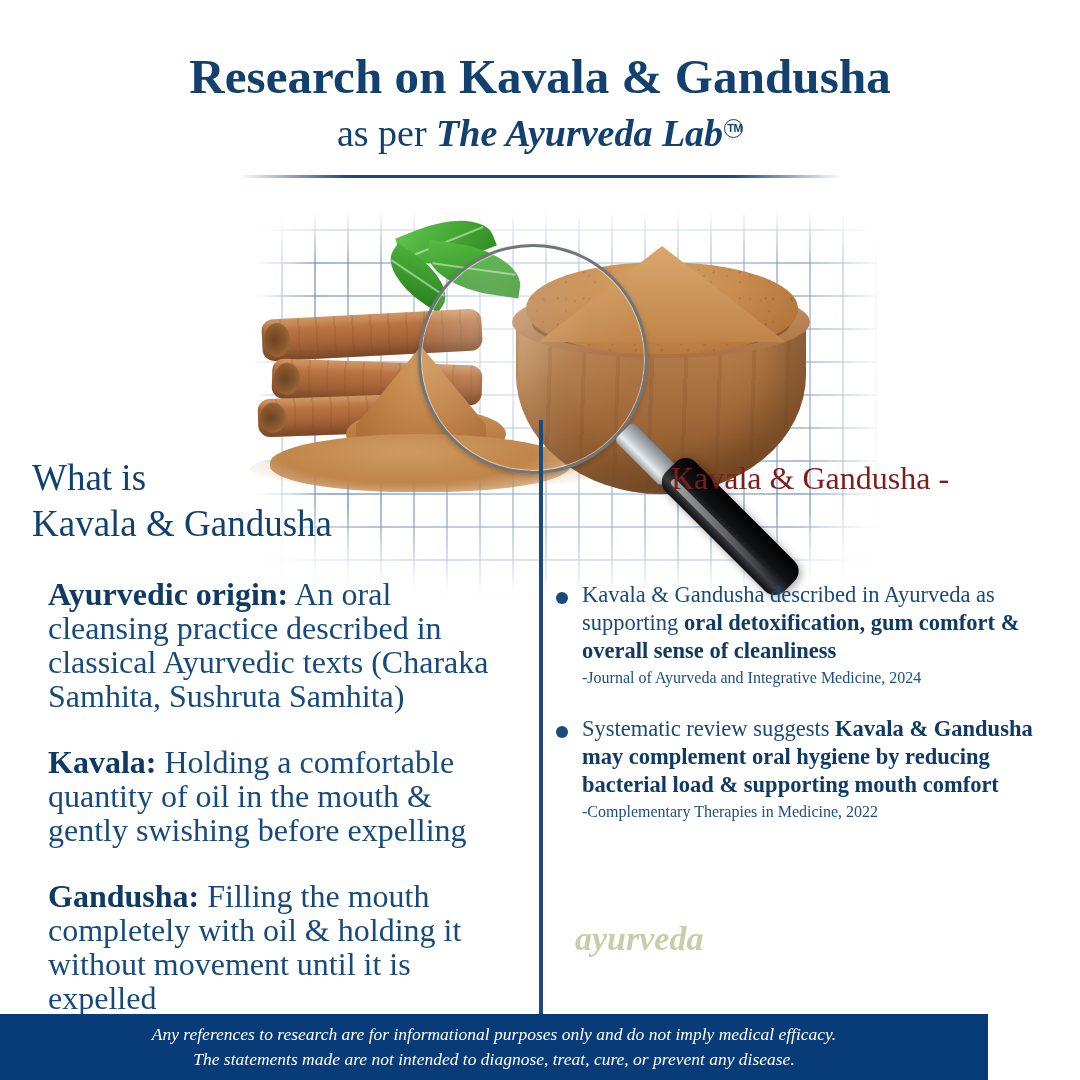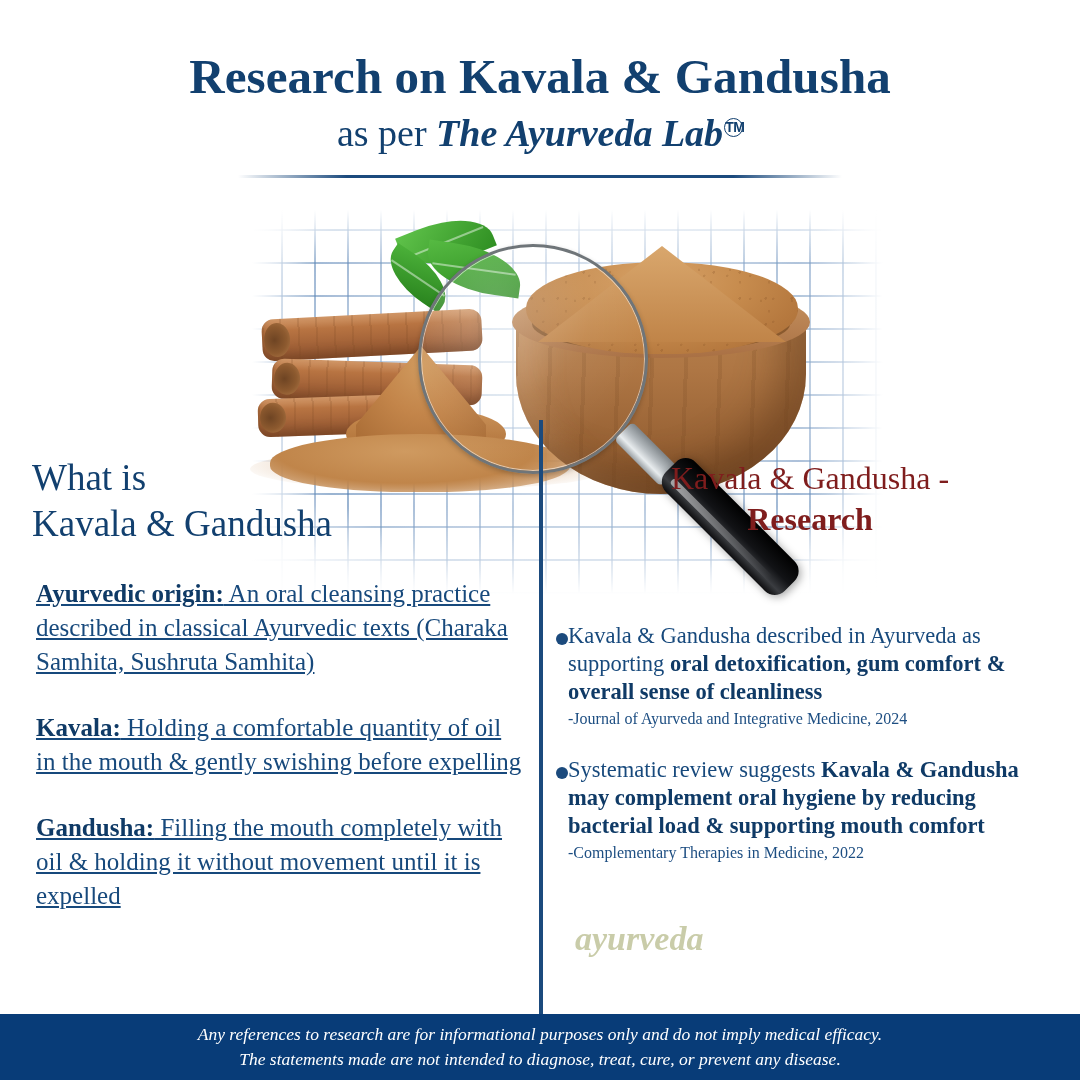--- a/index.html
+++ b/index.html
@@ -18,21 +18,21 @@
   .title-l1{
     font-size:49px;line-height:58px;font-weight:700;color:#12406f;
     letter-spacing:.1px;
   }
   .title-l2{
     font-size:38px;line-height:50px;color:#12406f;font-weight:400;
     margin-top:2px;
   }
   .title-l2 .brand{font-weight:700;font-style:italic;}
   .tm{
-    display:inline-block;vertical-align:super;font-size:14px;
+    display:inline-block;vertical-align:super;font-size:11px;
     width:17px;height:17px;line-height:16px;border:1.5px solid #12406f;
     border-radius:50%;text-align:right;font-weight:700;
     letter-spacing:-0.5px;margin-left:1px;
     font-family:"Liberation Sans",sans-serif;
   }
   .head-rule{
     position:absolute;left:238px;top:175px;width:604px;height:3px;
     background:linear-gradient(to right,rgba(18,64,111,0) 0%,#1b4a7d 18%,#1b4a7d 82%,rgba(18,64,111,0) 100%);
   }
 
@@ -135,42 +135,42 @@
     box-shadow:0 3px 8px rgba(0,0,0,.35);}
   .mag-handle-gloss{position:absolute;left:9px;top:10px;width:7px;height:140px;border-radius:6px;
     background:linear-gradient(180deg,rgba(255,255,255,.55),rgba(255,255,255,0));}
 
   
   .vdivider{position:absolute;left:539px;top:420px;width:4px;height:594px;background:#1b4a7d;}
 
   
   .colL{position:absolute;left:32px;top:455px;width:498px;}
   .h2{font-size:37px;line-height:46px;font-weight:400;color:#12406f;}
-  .colL p{font-size:25px;line-height:34px;color:#17497c;margin:4px;font-weight:400;text-decoration:underline;}
+  .colL p{font-size:32px;line-height:34px;color:#17497c;margin:16px;font-weight:400;}
   .colL .blk{margin-top:32px;}
   .colL .blk.first{margin-top:30px;}
   .colL b{font-weight:700;color:#0f3a66;}
 
   
   .colR{position:absolute;left:556px;top:458px;width:508px;}
   .h2r{font-size:32px;line-height:41px;color:#7f1d1d;text-align:center;font-weight:400;}
   .h2r .bold{font-weight:700;display:block;}
   .bullets{margin-top:82px;}
-  .bullet{display:flex;gap:0;margin-bottom:26px;}
+  .bullet{display:flex;gap:14px;margin-bottom:26px;}
   .dot{flex:0 0 auto;width:12px;height:12px;border-radius:50%;background:#1b4a7d;margin-top:11px;}
   .btxt{font-size:22.5px;line-height:28px;color:#17497c;}
   .btxt b{font-weight:700;color:#0f3a66;}
   .cite{display:block;font-size:16px;line-height:22px;color:#1d4e82;margin-top:2px;}
 
   
   .watermark{position:absolute;left:575px;top:920px;font-size:34px;
     color:rgba(120,128,40,.40);font-style:italic;font-weight:700;pointer-events:none;}
 
   
-  .footer{position:absolute;left:0;bottom:0;width:1080px;height:66px;background:#083c78;
+  .footer{position:absolute;left:0;bottom:0;width:988px;height:66px;background:#083c78;
     display:flex;flex-direction:column;align-items:center;justify-content:center;}
   .footer div{color:#fff;font-size:17.5px;line-height:25px;font-style:italic;text-align:center;}
 </style>
 </head>
 <body>
 
 <div id="stage">
 
   <div class="header">
     <div class="title-l1">Research on Kavala &amp; Gandusha</div>
@@ -250,21 +250,20 @@
       <p><b>Kavala:</b><span> Holding a comfortable quantity of oil in the mouth &amp; gently swishing before expelling</span></p>
     </div>
     <div class="blk">
       <p><b>Gandusha:</b><span> Filling the mouth completely with oil &amp; holding it without movement until it is expelled</span></p>
     </div>
   </div>
 
   <div class="colR">
     <div class="h2r">
       <span>Kavala &amp; Gandusha -</span>
-      <span class="bold">Research</span>
     </div>
 
     <div class="bullets">
       <div class="bullet">
         <div class="dot"></div>
         <div class="btxt"><span>Kavala &amp; Gandusha described in Ayurveda as supporting </span><b>oral detoxification, gum comfort &amp; overall sense of cleanliness</b><span class="cite">-Journal of Ayurveda and Integrative Medicine, 2024</span></div>
       </div>
       <div class="bullet">
         <div class="dot"></div>
         <div class="btxt"><span>Systematic review suggests </span><b>Kavala &amp; Gandusha may complement oral hygiene by reducing bacterial load &amp; supporting mouth comfort</b><span class="cite">-Complementary Therapies in Medicine, 2022</span></div>

